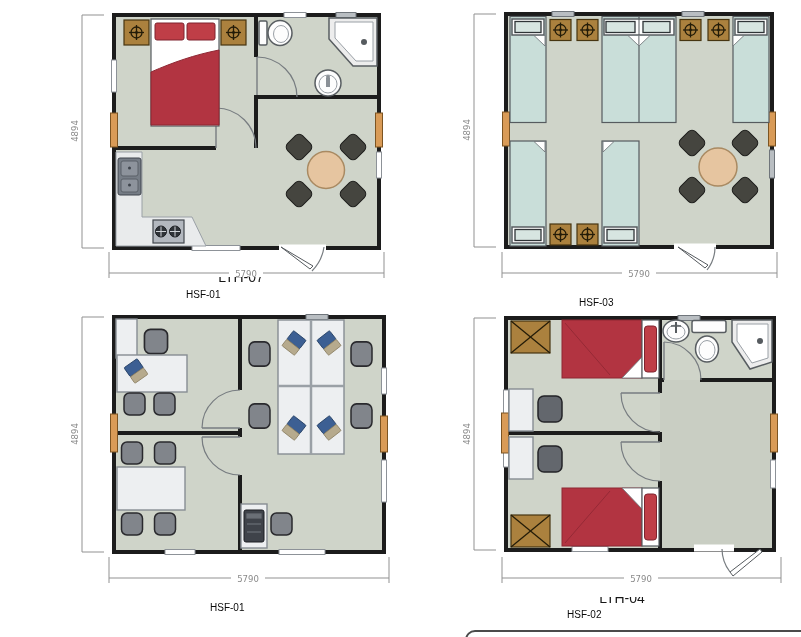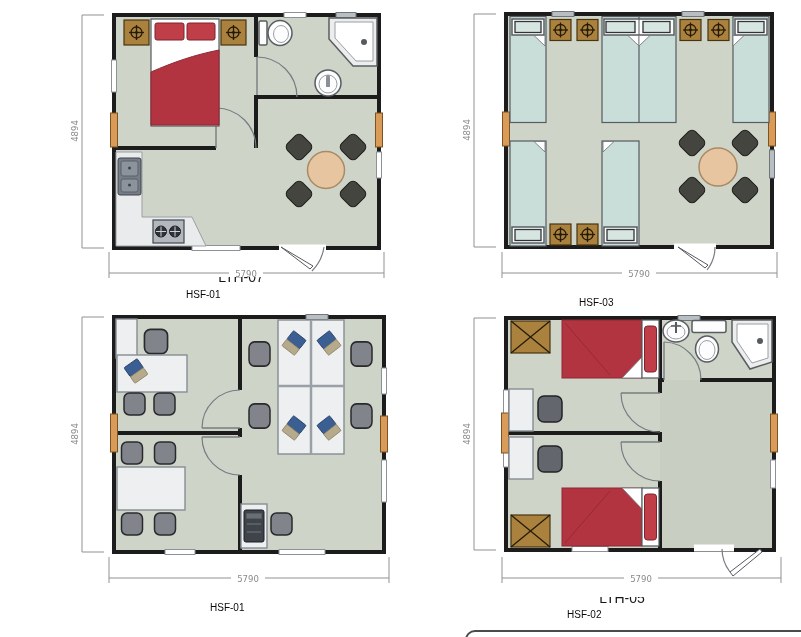--- a/index.html
+++ b/index.html
@@ -419,19 +419,19 @@
 <div class="plabel" style="left:142px;top:277px;">
       <span>LTH-07</span>
     </div>
 <div class="plan-label" style="left:142px;top:287px;">HSF-01</div>
 
 <div class="plan-label" style="left:535px;top:295px;">HSF-03</div>
 
 <div class="plan-label" style="left:166px;top:600px;">HSF-01</div>
 
 <div class="plabel" style="left:523px;top:597px;height:8px;">
-      <span style="margin-top:-6px;">LTH-05</span>
+      <span style="margin-top:-6px;">LTH-04</span>
     </div>
 <div class="plan-label" style="left:523px;top:607px;">HSF-02</div>
 
 <div class="partial-box"></div>
 
 </div>
 
 </body></html>

